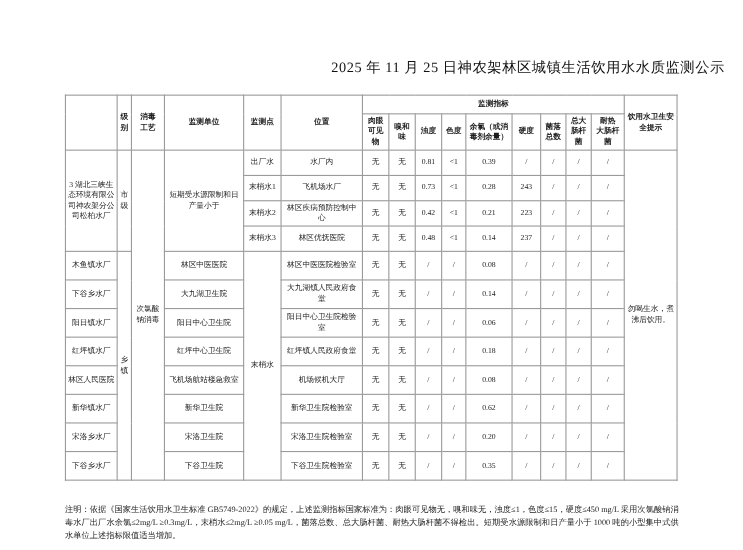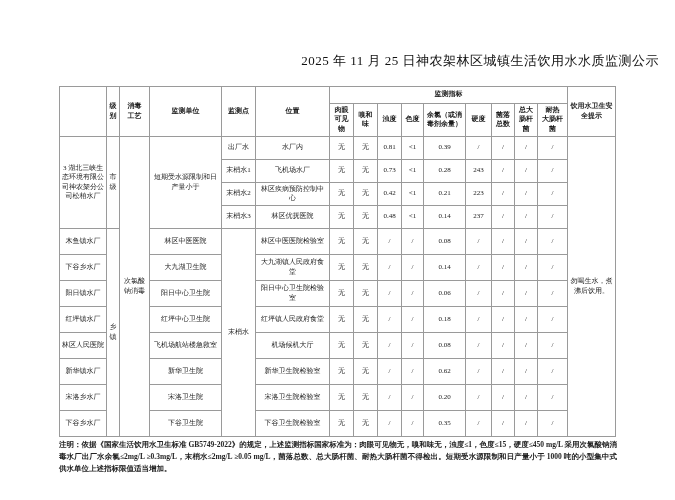--- a/index.html
+++ b/index.html
@@ -22,22 +22,22 @@
     vertical-align:middle;font-weight:normal;white-space:pre-line;
     word-break:break-all;overflow:hidden;
   }
   table.monitor th{font-size:7px;font-weight:bold;}
   .tl{text-align:left;}
   tr.hr-a{height:17px;}
   tr.hr-b{height:33px;}
   tr.r-city{height:23px;}
   tr.r-town{height:26px;}
   .footnote{
-    margin:2px 0 0 59px;width:558px;
-    font-size:7.5px;line-height:1.6;text-align:justify;color:#222;font-weight:bold;
+    margin:20px 0 0 59px;width:558px;
+    font-size:7.5px;line-height:1.6;text-align:justify;color:#222;
   }
 </style>
 </head>
 <body>
 
 <div class="page">
   <h1 class="doc-title">2025 年 11 月 25 日神农架林区城镇生活饮用水水质监测公示</h1>
 
   <div class="tbl-wrap">
     <table class="monitor">

